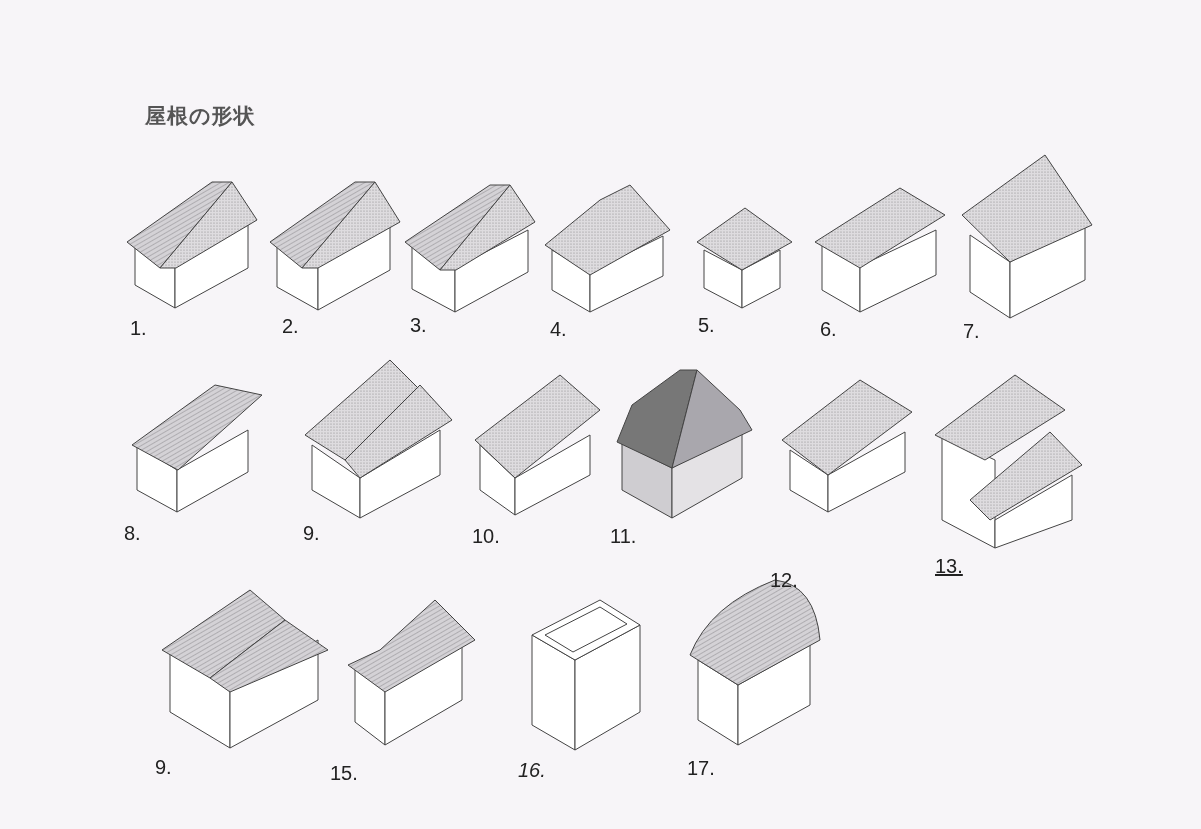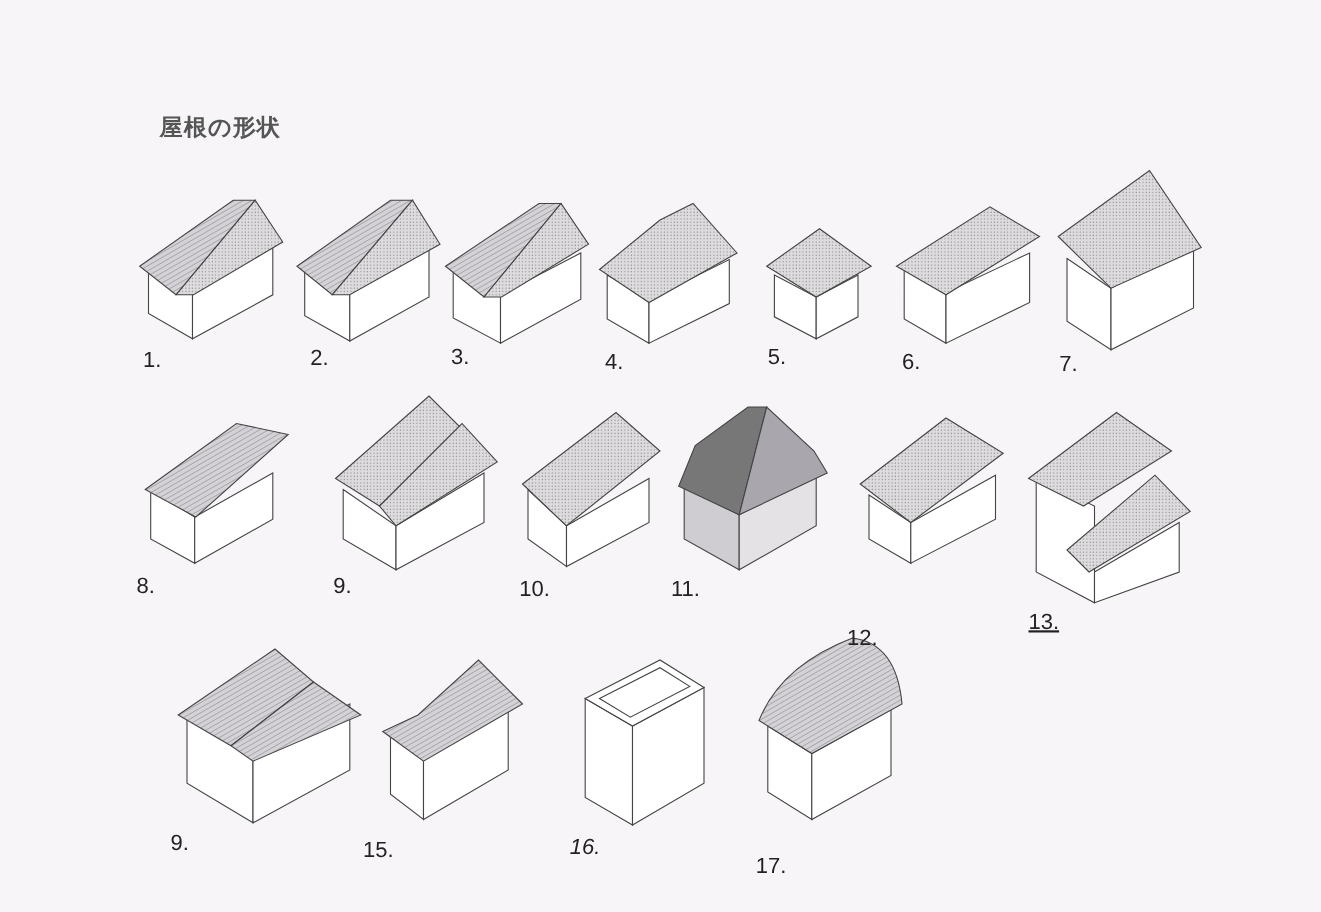--- a/index.html
+++ b/index.html
@@ -148,14 +148,14 @@
     <div class="lbl" style="left: 963px; top: 320px;">7.</div>
     <div class="lbl" style="left: 124px; top: 522px;">8.</div>
     <div class="lbl" style="left: 303px; top: 522px;">9.</div>
     <div class="lbl" style="left: 472px; top: 525px;">10.</div>
     <div class="lbl" style="left: 610px; top: 525px;">11.</div>
     <div class="lbl" style="left: 770px; top: 529px; margin-top: 40px;">12.</div>
     <div class="lbl" style="left: 935px; top: 555px; text-decoration: underline;">13.</div>
     <div class="lbl" style="left: 155px; top: 756px;">9.</div>
     <div class="lbl" style="left: 330px; top: 762px;">15.</div>
     <div class="lbl" style="left: 518px; top: 759px; font-style: italic;">16.</div>
-    <div class="lbl" style="left: 687px; top: 757px; margin-top: 20px;">17.</div>
+    <div class="lbl" style="left: 687px; top: 757px;">17.</div>
   </div>
 
 </body></html>

